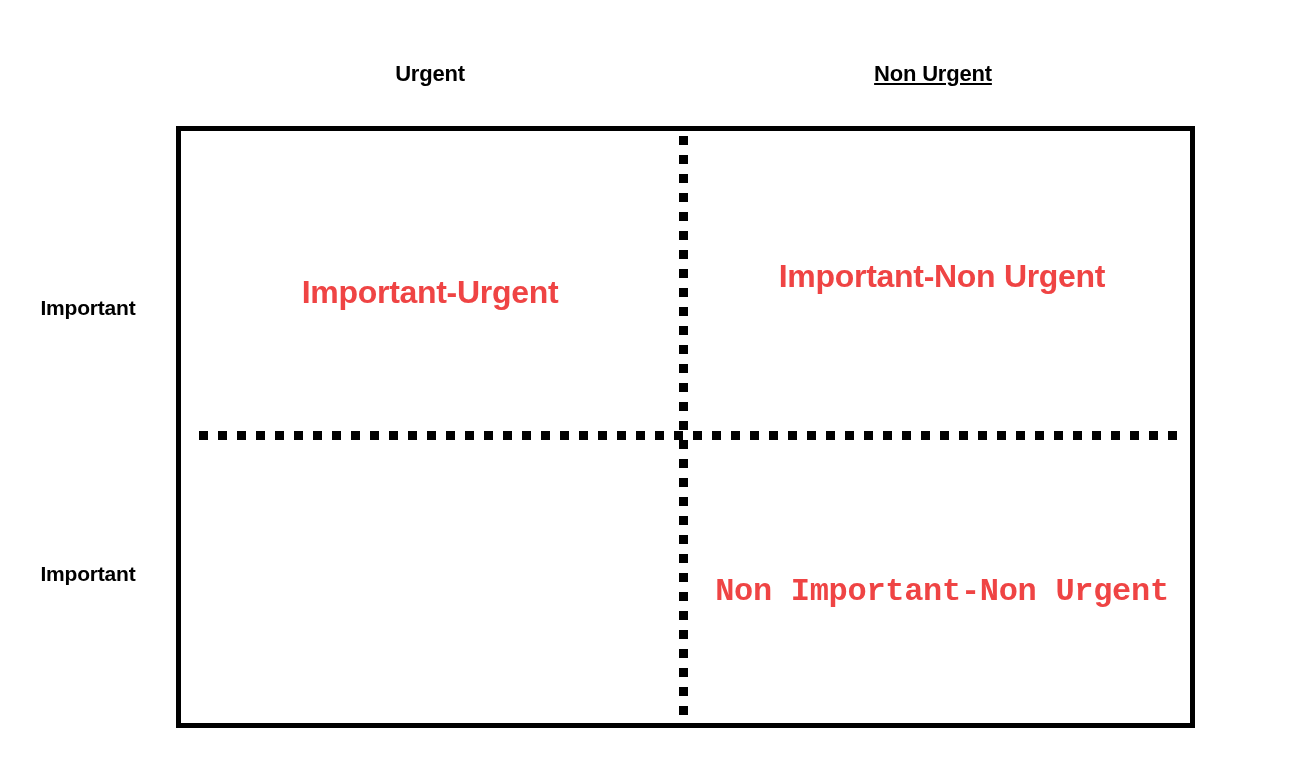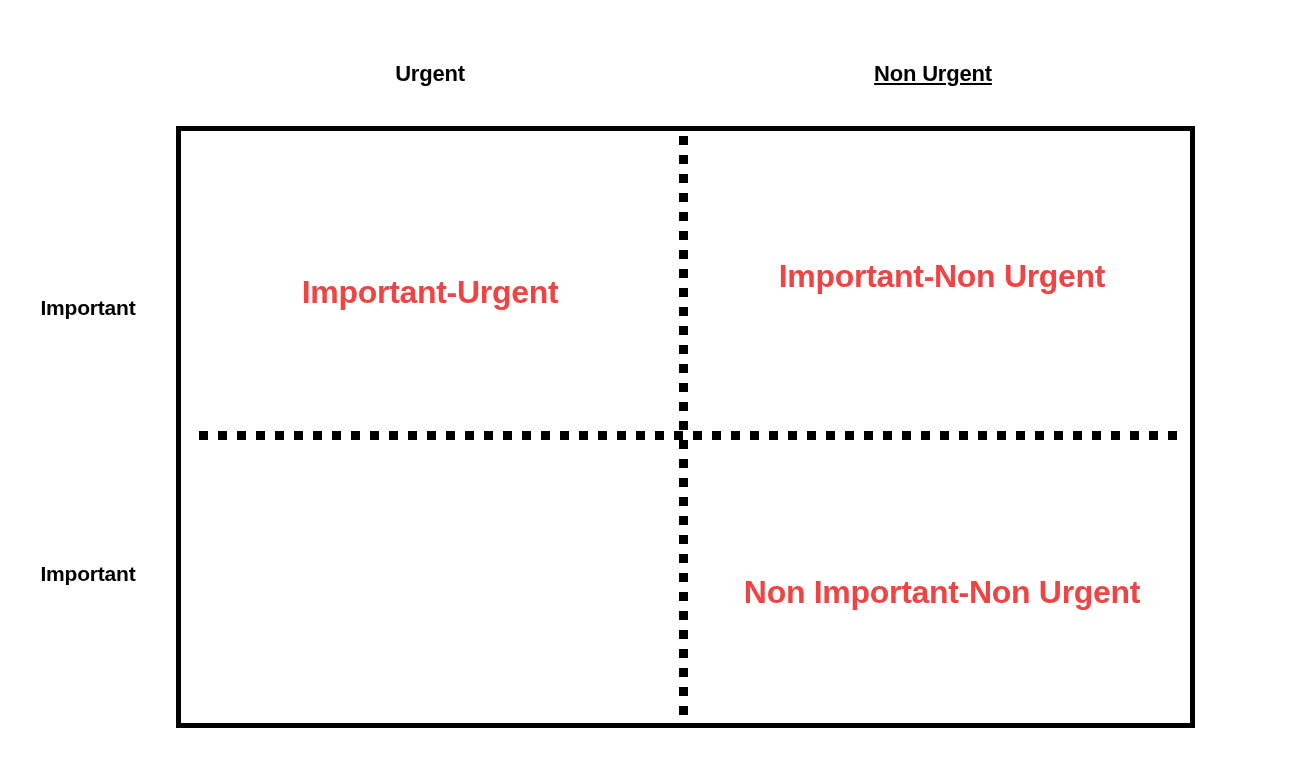--- a/index.html
+++ b/index.html
@@ -121,20 +121,21 @@
   }
   #quadrant-non-important-urgent {
     left: 181px;
     top: 572px;
     width: 498px;
   }
   #quadrant-non-important-non-urgent {
     left: 689px;
     top: 572px;
     width: 506px;
+    font-family: Liberation Mono, monospace;
   }
 </style>
 </head>
 <body>
 
 <div id="canvas">
 
   <div id="col-header-urgent" class="col-header">Urgent</div>
 
   <div id="col-header-nonurgent" class="col-header">Non Urgent</div>

